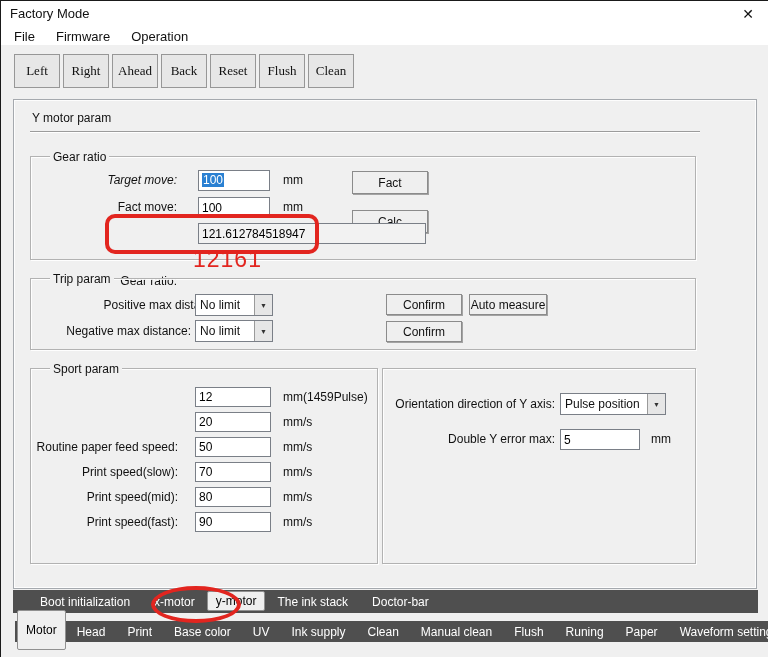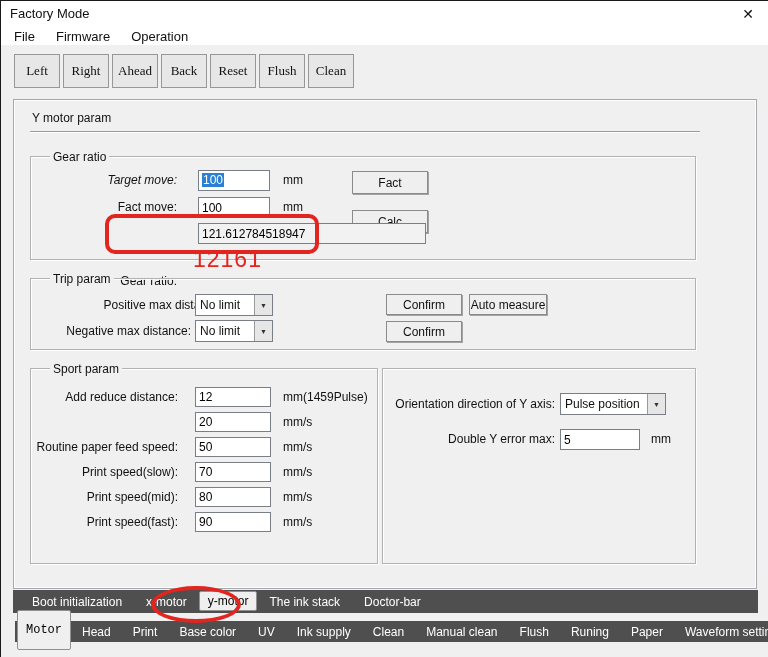--- a/index.html
+++ b/index.html
@@ -51,27 +51,27 @@
   
   .anno-rect{position:absolute;left:104px;top:213px;width:206px;height:32px;
     border:4px solid #e2251f;border-radius:10px;pointer-events:none;z-index:6;}
   .anno-text{position:absolute;left:192px;top:245px;color:#e2251f;font-size:23px;
     letter-spacing:1px;z-index:6;}
   .anno-ellipse{position:absolute;left:150px;top:585px;width:82px;height:29px;
     border:4px solid #e2251f;border-radius:50%;pointer-events:none;z-index:6;}
   
   .tabbar{position:absolute;background:#4f4f4f;color:#fff;display:flex;
     align-items:center;font-size:12px;}
-  .tabbar1{left:12px;top:545px;width:745px;height:23px;padding-left:7px;box-sizing:border-box;}
+  .tabbar1{left:12px;top:545px;width:745px;height:23px;padding-left:15px;box-sizing:border-box;}
   .tabbar2{left:14px;top:576px;width:754px;height:21px;padding-left:2px;box-sizing:border-box;}
   .tab{padding:0 12px;white-space:nowrap;}
   .tabbar2 .tab{padding:0 11px;}
   .tab.selected{background:#efefef;color:#000;border:1px solid #909090;
     padding:2px 8px;position:relative;top:-1px;border-radius:2px;}
-  .tabbar2 .tab.selected{top:-2px;padding:12px 8px;font-family:Liberation Mono, monospace;}
+  .tabbar2 .tab.selected{top:-2px;padding:12px 8px;}
 </style>
 </head>
 <body>
 
 <div id="app">
 
   <div class="titlebar">
     <div class="title-text">Factory Mode</div>
     <div class="close-btn">✕</div>
   </div>
@@ -128,21 +128,20 @@
         <div class="dropdown" style="left:164px;top:41px;width:78px;">
           <span class="val">No limit</span>
           <span class="arrow">▼</span>
         </div>
         <div class="win-btn" style="left:355px;top:42px;width:76px;height:21px;">Confirm</div>
       </div>
 
       <div class="group" style="left:16px;top:268px;width:348px;height:196px;">
         <span class="group-label">Sport param</span>
 
-        <div class="lbl" style="left:0;top:21px;width:147px;">Add reduce distance:</div>
         <input class="field" style="left: 164px; top: 18px; width: 76px; height: 20px;" value="12">
         <div class="unit" style="left:252px;top:21px;">mm(1459Pulse)</div>
 
         <input class="field" style="left: 164px; top: 43px; width: 76px; height: 20px;" value="20">
         <div class="unit" style="left:252px;top:46px;">mm/s</div>
 
         <div class="lbl" style="left:0;top:71px;width:147px;">Routine paper feed speed:</div>
         <input class="field" style="left: 164px; top: 68px; width: 76px; height: 20px;" value="50">
         <div class="unit" style="left:252px;top:71px;">mm/s</div>
 

